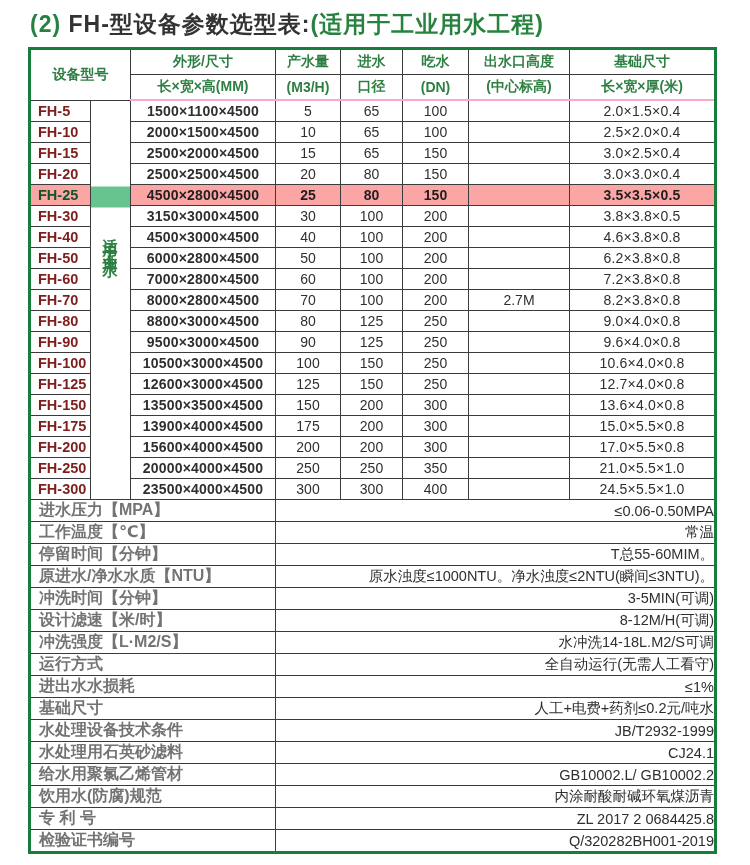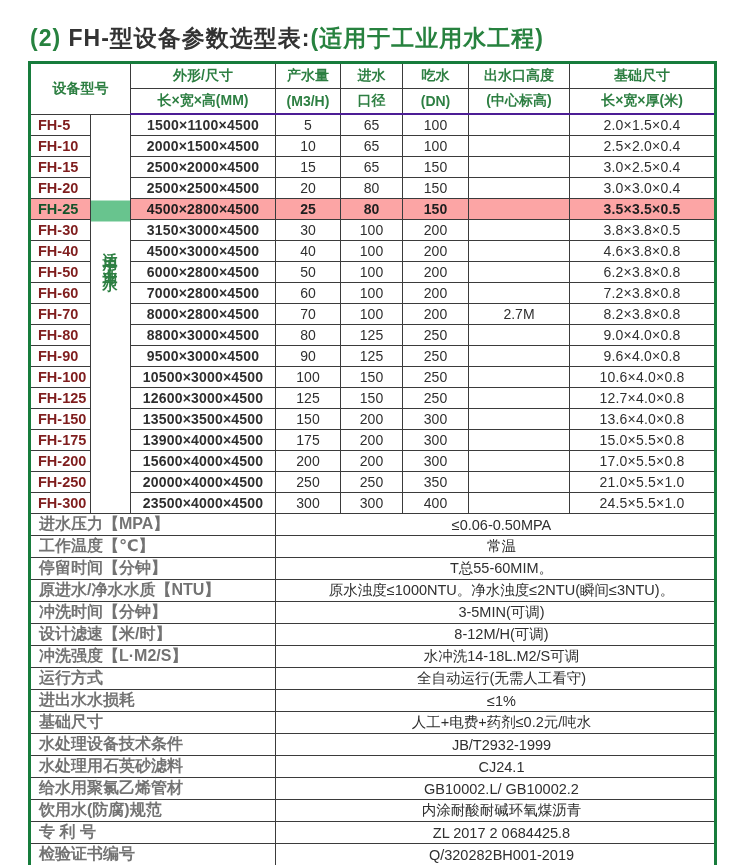--- a/index.html
+++ b/index.html
@@ -3,34 +3,34 @@
 <meta charset="utf-8">
 <style>
   html,body{margin:0;padding:0;}
   body{
     width:750px;height:865px;background:#ffffff;overflow:hidden;
     font-family:"Liberation Sans","DejaVu Sans",sans-serif;
     -webkit-font-smoothing:antialiased;
   }
   .page{position:relative;width:750px;height:865px;}
   .title{
-    padding:23px 0 7px 30px;font-size:23px;font-weight:bold;letter-spacing:1px;white-space:nowrap;border-radius:20px;
+    padding:9px 0 7px 30px;font-size:23px;font-weight:bold;letter-spacing:1px;white-space:nowrap;border-radius:20px;
   }
   .title .green{color:#27823f;}
   .title .dark{color:#333333;}
   table.main-table{
     margin-left:28px;width:688px;table-layout:fixed;border-collapse:collapse;
     border:3px solid #177c3c;
   }
   th,td{
     border:1.5px solid #3b3b3b;padding:0;overflow:hidden;white-space:nowrap;
     font-size:14px;color:#2f2f2f;text-align:center;vertical-align:middle;
   }
   thead th{height:24px;color:#2d7f42;font-weight:bold;background:#ffffff;}
-  thead tr.hdr2 th{border-bottom:2px solid #4c1d95;}
+  thead tr.hdr2 th{border-bottom:2px solid #f9a8d4;}
   #data-rows td{height:20px;}
   td.model{
     text-align:left;padding-left:7px;color:#7f1d1d;font-weight:bold;font-size:14.5px;
   }
   td.dims{font-size:14px;letter-spacing:0.2px;font-weight:bold;}
   td.fnd{font-size:14px;letter-spacing:0.2px;}
   tr.hl td{background:#fca5a5;font-weight:bold;color:#1f1f1f;}
   tr.hl td.model{color:#14532a;}
   td.vnote-cell{
     position:relative;background:linear-gradient(to bottom,#ffffff 0px,#ffffff 86px,#68c48e 86px,#68c48e 107.5px,#ffffff 107.5px);
@@ -38,21 +38,21 @@
   .vtext{
     position:absolute;left:50%;top:126px;transform:translateX(-50%);
     writing-mode:vertical-rl;text-orientation:upright;
     color:#2d7f42;font-weight:bold;font-size:15px;letter-spacing:4px;line-height:1;
   }
   #spec-rows td{height:19.8px;}
   td.spec-label{
     text-align:left;padding-left:8px;color:#737373;font-weight:bold;font-size:16px;
   }
   td.spec-value{
-    text-align:center;padding-left:13px;font-size:14.5px;color:#2f2f2f;
+    text-align:right;padding-left:13px;font-size:14.5px;color:#2f2f2f;
   }
 </style>
 </head>
 <body>
 
 <div class="page">
 
   <div class="title">
     <span class="green">(2)</span><span class="dark"> FH-型设备参数选型表:</span><span class="green">(适用于工业用水工程)</span>
   </div>

